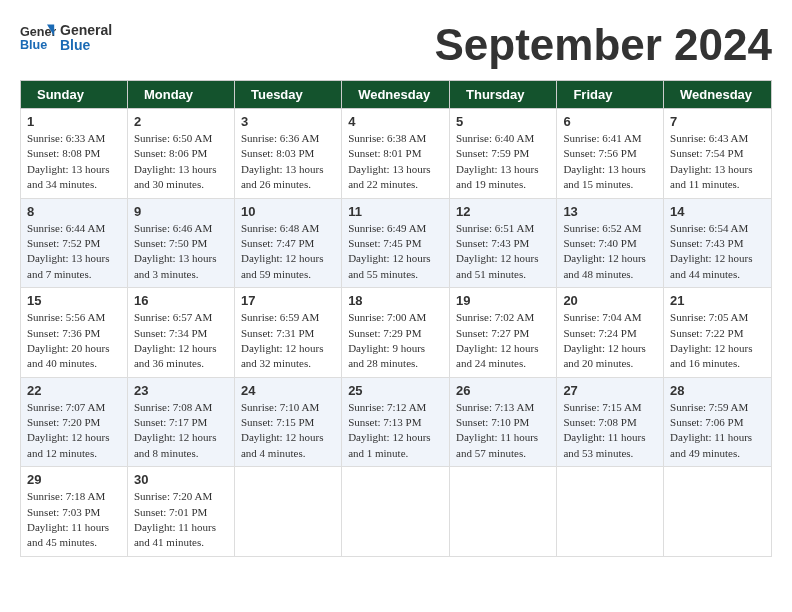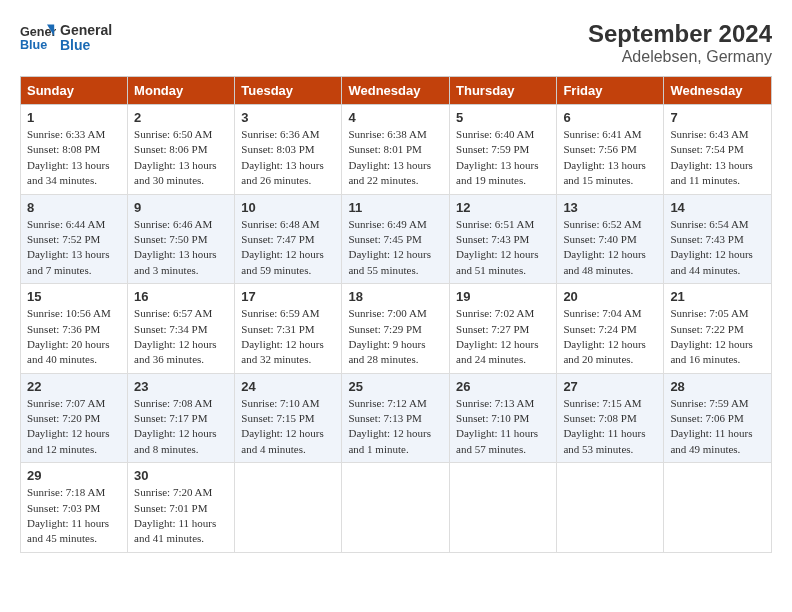--- a/index.html
+++ b/index.html
@@ -22,38 +22,38 @@
       gap: 4px;
     }
     .logo-icon {
       width: 36px;
       height: 36px;
     }
     .title-block {
       text-align: right;
     }
     .title-block h1 {
-      font-size: 24px;
+      font-size: 44px;
       font-weight: bold;
       color: #333;
     }
     .title-block h2 {
       font-size: 16px;
       font-weight: normal;
       color: #555;
     }
     table {
       width: 100%;
       border-collapse: collapse;
       font-size: 11px;
     }
     thead tr th {
-      background-color: #c2410c;
+      background-color: #14532d;
       color: #fff;
-      padding: 6px 6px;
+      padding: 6px 16px;
       text-align: left;
       font-size: 13px;
       font-weight: bold;
       border: 1px solid #ccc;
     }
     tbody tr td {
       border: 1px solid #ddd;
       padding: 5px 6px;
       vertical-align: top;
       width: 108px;
@@ -92,21 +92,20 @@
 
       <polygon points="30,5 38,5 38,18" fill="#1a6ab5"></polygon>
     </svg>
     <div>
       <div style="font-size:14px; font-weight:bold; color:#333; line-height:1.1;">General</div>
       <div style="font-size:14px; font-weight:bold; color:#1a6ab5; line-height:1.1;">Blue</div>
     </div>
   </div>
   <div class="title-block">
     <h1>September 2024</h1>
-    <h2>Adelebsen, Germany</h2>
   </div>
 </div>
 
 <table>
   <thead>
     <tr>
       <th>Sunday</th>
       <th>Monday</th>
       <th>Tuesday</th>
       <th>Wednesday</th>
@@ -229,21 +228,21 @@
           <span>Sunrise: 6:54 AM</span><br>
           <span>Sunset: 7:43 PM</span><br>
           <span>Daylight: 12 hours and 44 minutes.</span>
         </div>
       </td>
       </tr>
       <tr>
         <td>
         <span class="day-num">15</span>
         <div class="day-info">
-          <span>Sunrise: 10:56 AM</span><br>
+          <span>Sunrise: 5:56 AM</span><br>
           <span>Sunset: 7:36 PM</span><br>
           <span>Daylight: 20 hours and 40 minutes.</span>
         </div>
       </td>
         <td>
         <span class="day-num">16</span>
         <div class="day-info">
           <span>Sunrise: 6:57 AM</span><br>
           <span>Sunset: 7:34 PM</span><br>
           <span>Daylight: 12 hours and 36 minutes.</span>

